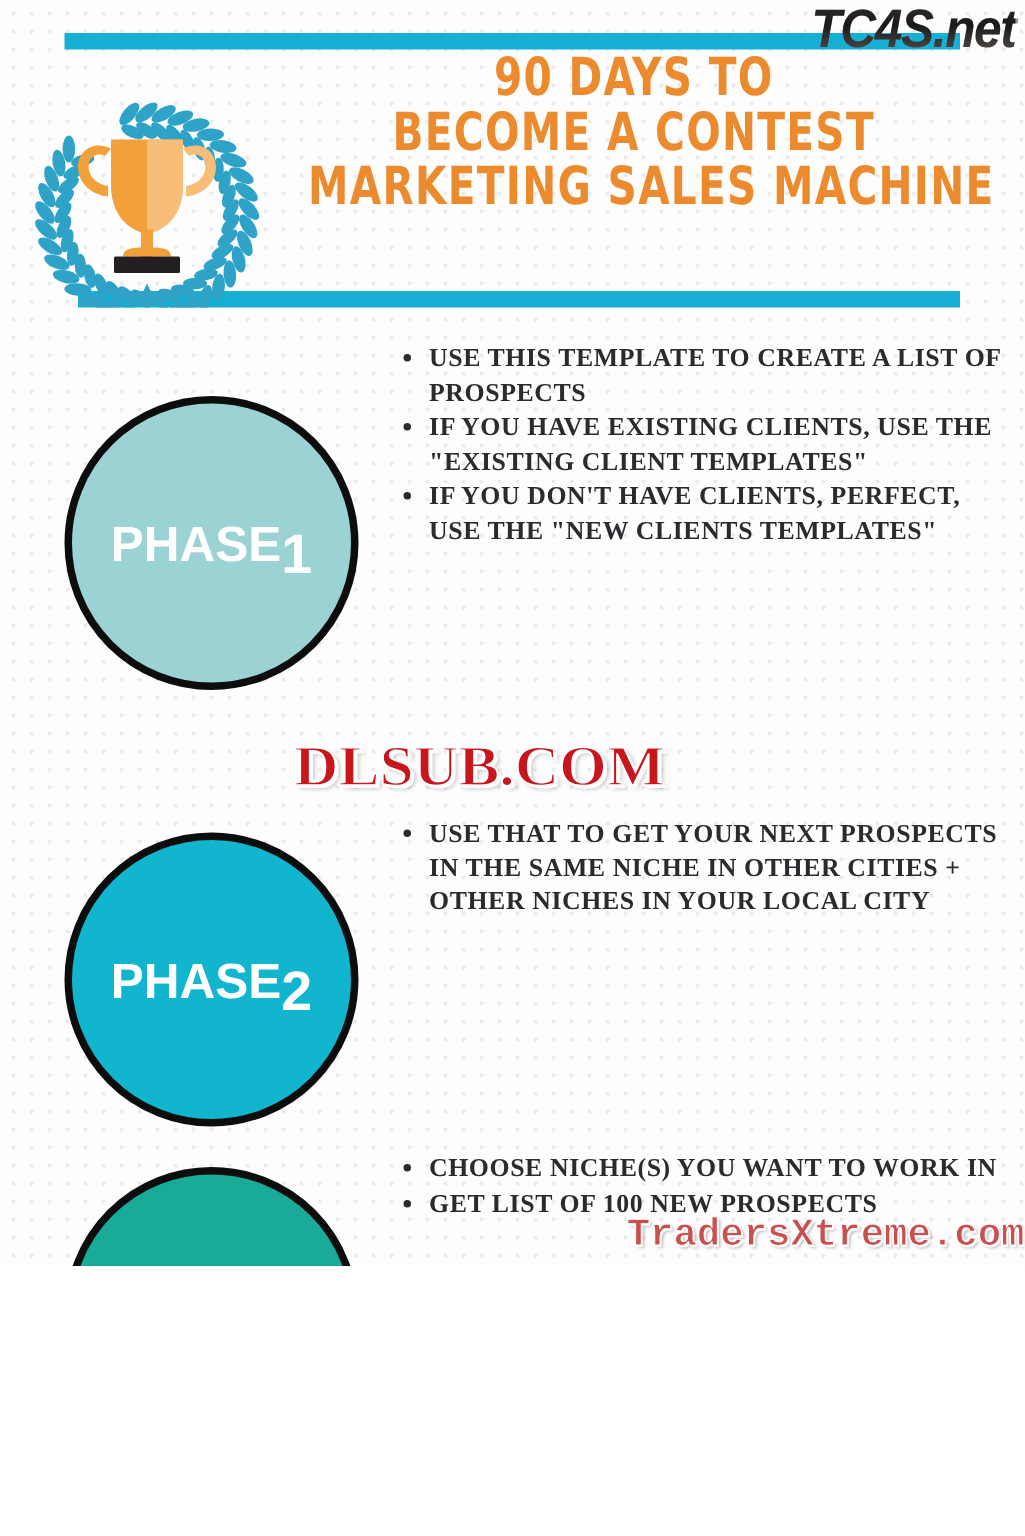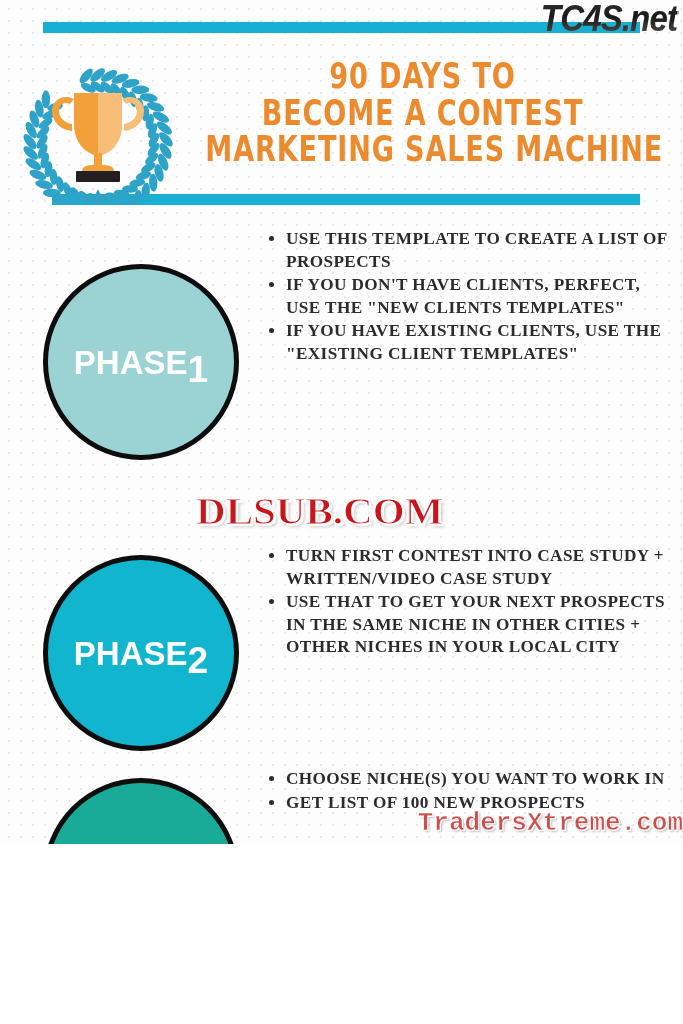--- a/index.html
+++ b/index.html
@@ -49,21 +49,21 @@
     left: 14px;
     top: 45px;
     width: 168px;
     height: 160px;
   }
   .emblem svg { display: block; width: 100%; height: 100%; }
 
   .title-block {
     position: absolute;
     left: 170px;
-    top: 60px;
+    top: 36px;
     width: 505px;
     text-align: center;
   }
   .title-line {
     color: #EC8B2E;
     font-family: "Liberation Sans Narrow", "DejaVu Sans Condensed", "Liberation Sans", sans-serif;
     font-weight: 700;
     letter-spacing: 1px;
     text-transform: uppercase;
     line-height: 0.96;
@@ -319,34 +319,33 @@
     <div class="title-line l3" style="color: rgb(236, 139, 46);">MARKETING SALES MACHINE</div>
   </div>
 
   <div class="phase-row" id="phase-row-1">
     <div class="phase-circle" id="circle-1" style="background-color: rgb(155, 210, 211);">
       <span class="phase-word">PHASE</span>
       <span class="phase-num">1</span>
     </div>
     <ul class="phase-list" id="list-1">
       <li>USE THIS TEMPLATE TO CREATE A LIST OF PROSPECTS</li>
+      <li>IF YOU HAVE EXISTING CLIENTS, USE THE "EXISTING CLIENT TEMPLATES"</li>
       <li>IF YOU DON'T HAVE CLIENTS, PERFECT, USE THE "NEW CLIENTS TEMPLATES"</li>
-      <li>IF YOU HAVE EXISTING CLIENTS, USE THE "EXISTING CLIENT TEMPLATES"</li>
     </ul>
   </div>
 
   <div class="wm-dlsub" style="color: rgb(200, 22, 29);">DLSUB.COM</div>
 
   <div class="phase-row" id="phase-row-2">
     <div class="phase-circle" id="circle-2" style="background-color: rgb(17, 181, 206);">
       <span class="phase-word">PHASE</span>
       <span class="phase-num">2</span>
     </div>
     <ul class="phase-list" id="list-2">
-      <li>TURN FIRST CONTEST INTO CASE STUDY + WRITTEN/VIDEO CASE STUDY</li>
       <li>USE THAT TO GET YOUR NEXT PROSPECTS IN THE SAME NICHE IN OTHER CITIES + OTHER NICHES IN YOUR LOCAL CITY</li>
     </ul>
   </div>
 
   <div class="phase-row" id="phase-row-3">
     <div class="phase-circle" id="circle-3" style="background-color: rgb(25, 171, 151);">
       <span class="phase-word">PHASE</span>
       <span class="phase-num">3</span>
     </div>
     <ul class="phase-list" id="list-3">

